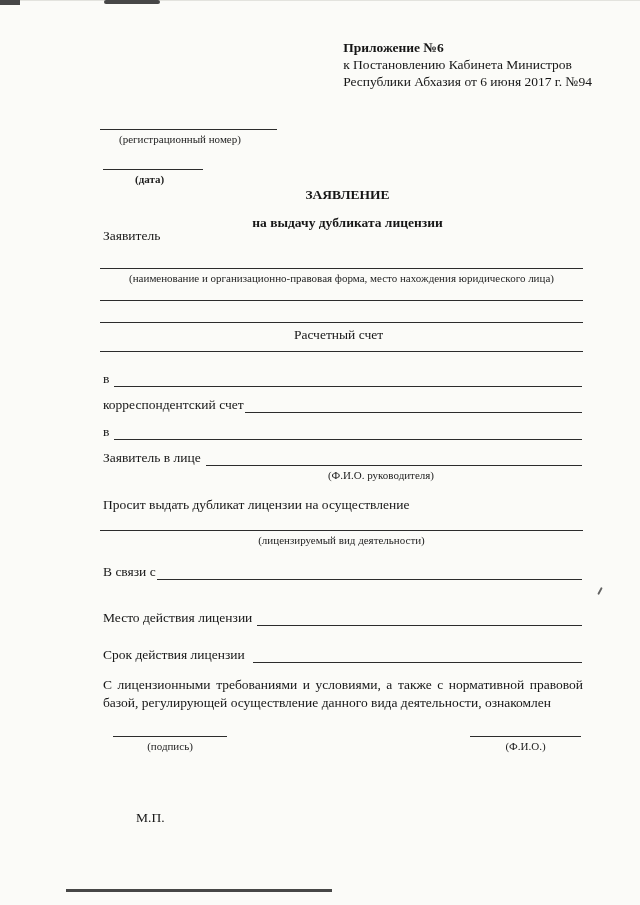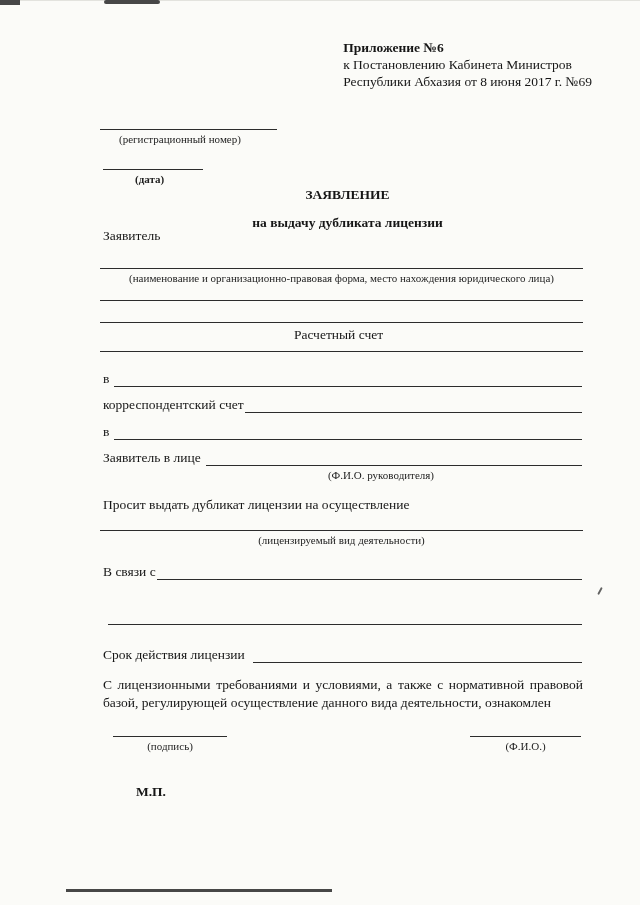--- a/index.html
+++ b/index.html
@@ -40,21 +40,21 @@
 
   <div class="top-edge"></div>
   <div class="artifact" style="left:0; top:0; width:20px; height:5px;"></div>
   <div class="artifact" style="left:104px; top:0; width:56px; height:4px; border-radius:2px;"></div>
   <div class="artifact" style="left:66px; top:889px; width:266px; height:2.5px;"></div>
   <div class="tick" style="left:599px; top:587px;"></div>
 
   <div class="abs header-block" style="top:39px; right:48px;">
     <div class="bold">Приложение №6</div>
     <div>к Постановлению Кабинета Министров</div>
-    <div>Республики Абхазия от 8 июня 2017 г. №69</div>
+    <div>Республики Абхазия от 6 июня 2017 г. №94</div>
   </div>
 
   <div class="line" style="left:100px; top:129px; width:177px;"></div>
   <div class="abs caption" style="left:119px; top:133px;">(регистрационный номер)</div>
 
   <div class="line" style="left:103px; top:169px; width:100px;"></div>
   <div class="abs caption" style="left:135px; top:173px;font-weight:bold;">(дата)</div>
 
   <div class="abs bold center" style="left:100px; top:187px; width:495px;">ЗАЯВЛЕНИЕ</div>
   <div class="abs bold center" style="left:100px; top:215px; width:495px;">на выдачу дубликата лицензии</div>
@@ -93,31 +93,32 @@
 
   <div class="line" style="left:100px; top:530px; width:483px;"></div>
   <div class="abs caption center" style="left:100px; top:534px; width:483px;">(лицензируемый вид деятельности)</div>
 
   <div class="row" style="top:564px;">
     <span class="lbl">В связи с</span>
     <span class="fill nogap"></span>
   </div>
 
   <div class="row" style="top:610px;">
+    <span class="lbl">Место действия лицензии</span>
     <span class="fill"></span>
   </div>
 
   <div class="row" style="top:647px;">
     <span class="lbl">Срок действия лицензии</span>
     <span class="fill gap"></span>
   </div>
 
   <div class="abs para" style="left:103px; top:676px; width:480px;">С лицензионными требованиями и условиями, а также с нормативной правовой базой, регулирующей осуществление данного вида деятельности, ознакомлен</div>
 
   <div class="line" style="left:113px; top:736px; width:114px;"></div>
   <div class="abs caption center" style="left:113px; top:740px; width:114px;">(подпись)</div>
 
   <div class="line" style="left:470px; top:736px; width:111px;"></div>
   <div class="abs caption center" style="left:470px; top:740px; width:111px;">(Ф.И.О.)</div>
 
-  <div class="abs" style="left:136px; top:784px;font-weight:bold;">М.П.</div>
+  <div class="abs" style="left:136px; top:810px;">М.П.</div>
 
 </div>
 
 </body></html>

